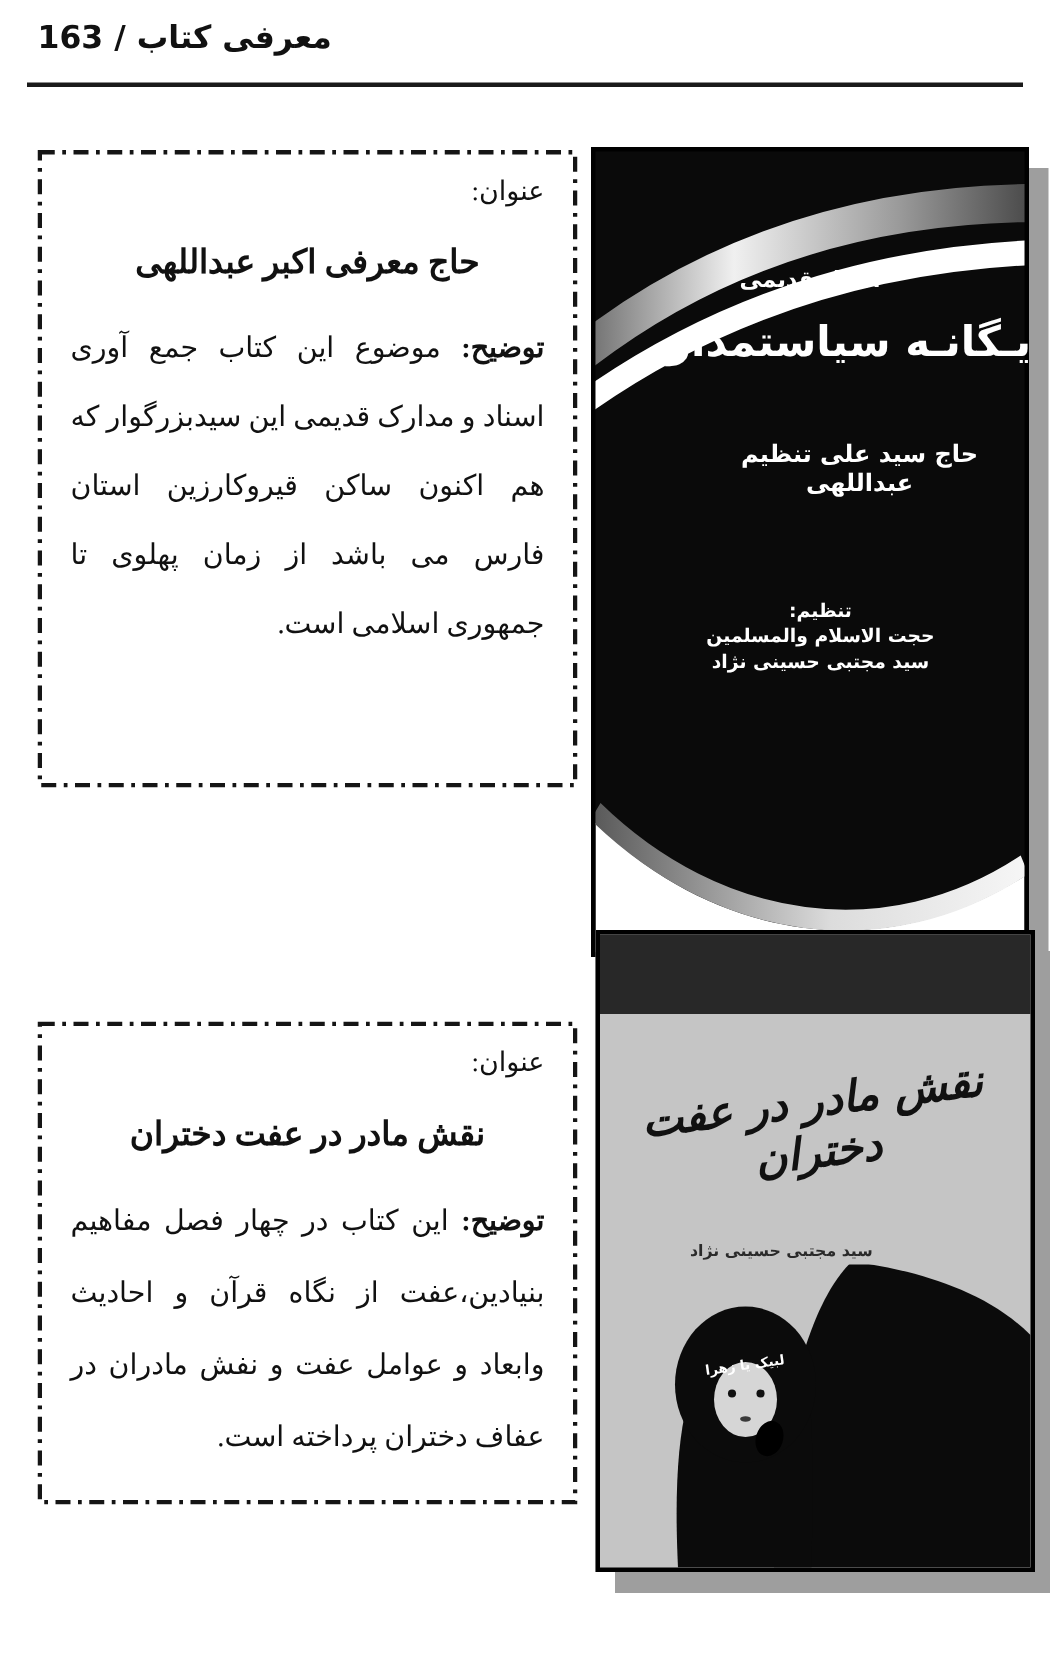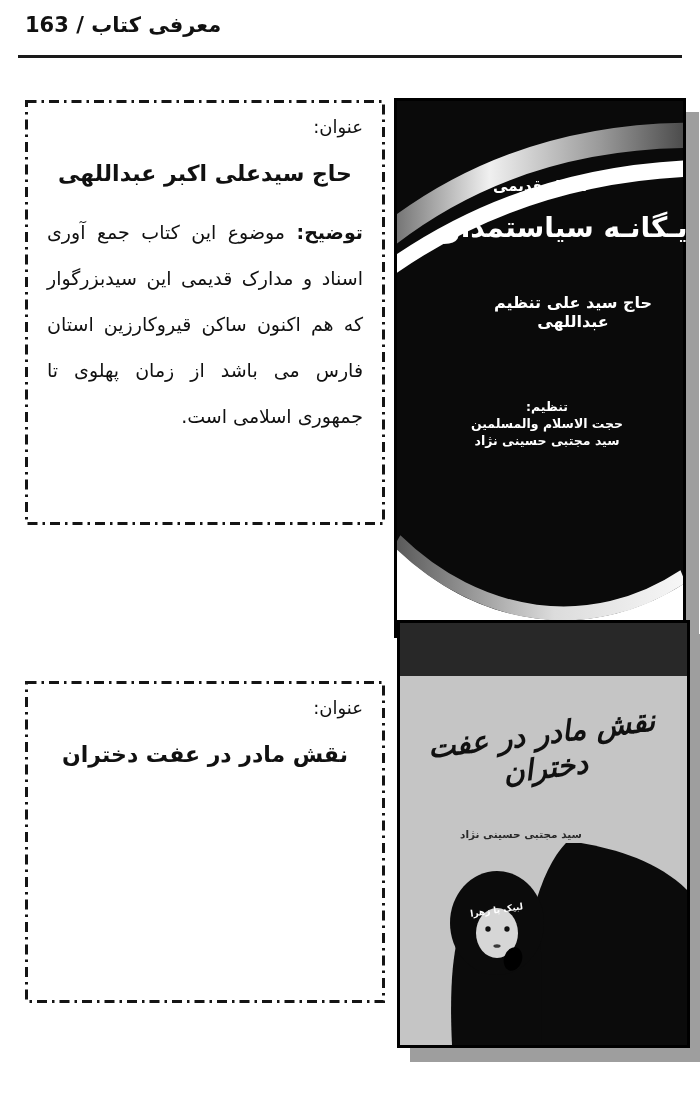--- a/index.html
+++ b/index.html
@@ -25,21 +25,21 @@
     direction:rtl;font-size:21px;font-weight:bold;letter-spacing:0;
   }
   .rule{
     position:absolute;top:55px;left:18px;width:664px;height:3px;
     background:#1a1a1a;
   }
 
   
   .tbox{position:absolute;direction:rtl;}
   .tbox .border-svg{position:absolute;inset:0;width:100%;height:100%;}
-  .tbox .content{position:relative;padding:16px 22px 0 22px;}
+  .tbox .content{position:relative;padding:16px 22px 0 22px;font-family:Liberation Serif, serif;}
   .tbox1{left:25px;top:100px;width:360px;height:425px;}
   .tbox2{left:25px;top:681px;width:360px;height:322px;}
 
   .box-label{font-size:18px;text-align:right;}
   .box-title{font-weight:bold;font-size:22px;text-align:center;line-height:62px;margin-top:6px;}
   .box-desc{font-size:19px;text-align:justify;text-justify:inter-word;margin-top:4px;}
   .tbox1 .box-desc{line-height:46px;}
   .tbox2 .box-desc{line-height:48px;}
   .dlabel{font-weight:bold;}
 
@@ -76,21 +76,21 @@
 <div class="page-header">معرفی کتاب / 163</div>
 <div class="rule"></div>
 
 <div class="tbox tbox1">
   <svg class="border-svg" width="360" height="425">
     <rect x="1.5" y="1.5" width="357" height="422" fill="none" stroke="#151515" stroke-width="3" stroke-dasharray="10 5 2.5 5"></rect>
   </svg>
   <div class="content">
     <div class="box-label">عنوان:</div>
     <div class="box-title">
-      <div>حاج سیدعلی اکبر عبداللهی</div>
+      <div>حاج معرفی اکبر عبداللهی</div>
     </div>
     <p class="box-desc">
       <span class="dlabel">توضیح:</span>
       <span>موضوع این کتاب جمع آوری اسناد و مدارک قدیمی این سیدبزرگوار که هم اکنون ساکن قیروکارزین استان فارس می باشد از زمان پهلوی تا جمهوری اسلامی است.</span>
     </p>
   </div>
 </div>
 
 <div class="cover cover1">
   <svg class="swoosh" viewBox="0 0 286 420" preserveAspectRatio="none">
@@ -147,14 +147,18 @@
 
 <div class="tbox tbox2">
   <svg class="border-svg" width="360" height="322">
     <rect x="1.5" y="1.5" width="357" height="319" fill="none" stroke="#151515" stroke-width="3" stroke-dasharray="10 5 2.5 5"></rect>
   </svg>
   <div class="content">
     <div class="box-label">عنوان:</div>
     <div class="box-title">
       <div>نقش مادر در عفت دختران</div>
     </div>
+    <p class="box-desc">
+      <span class="dlabel">توضیح:</span>
+      <span>این کتاب در چهار فصل مفاهیم بنیادین،عفت از نگاه قرآن و احادیث وابعاد و عوامل عفت و نفش مادران در عفاف دختران پرداخته است.</span>
+    </p>
   </div>
 </div>
 
 </body></html>

